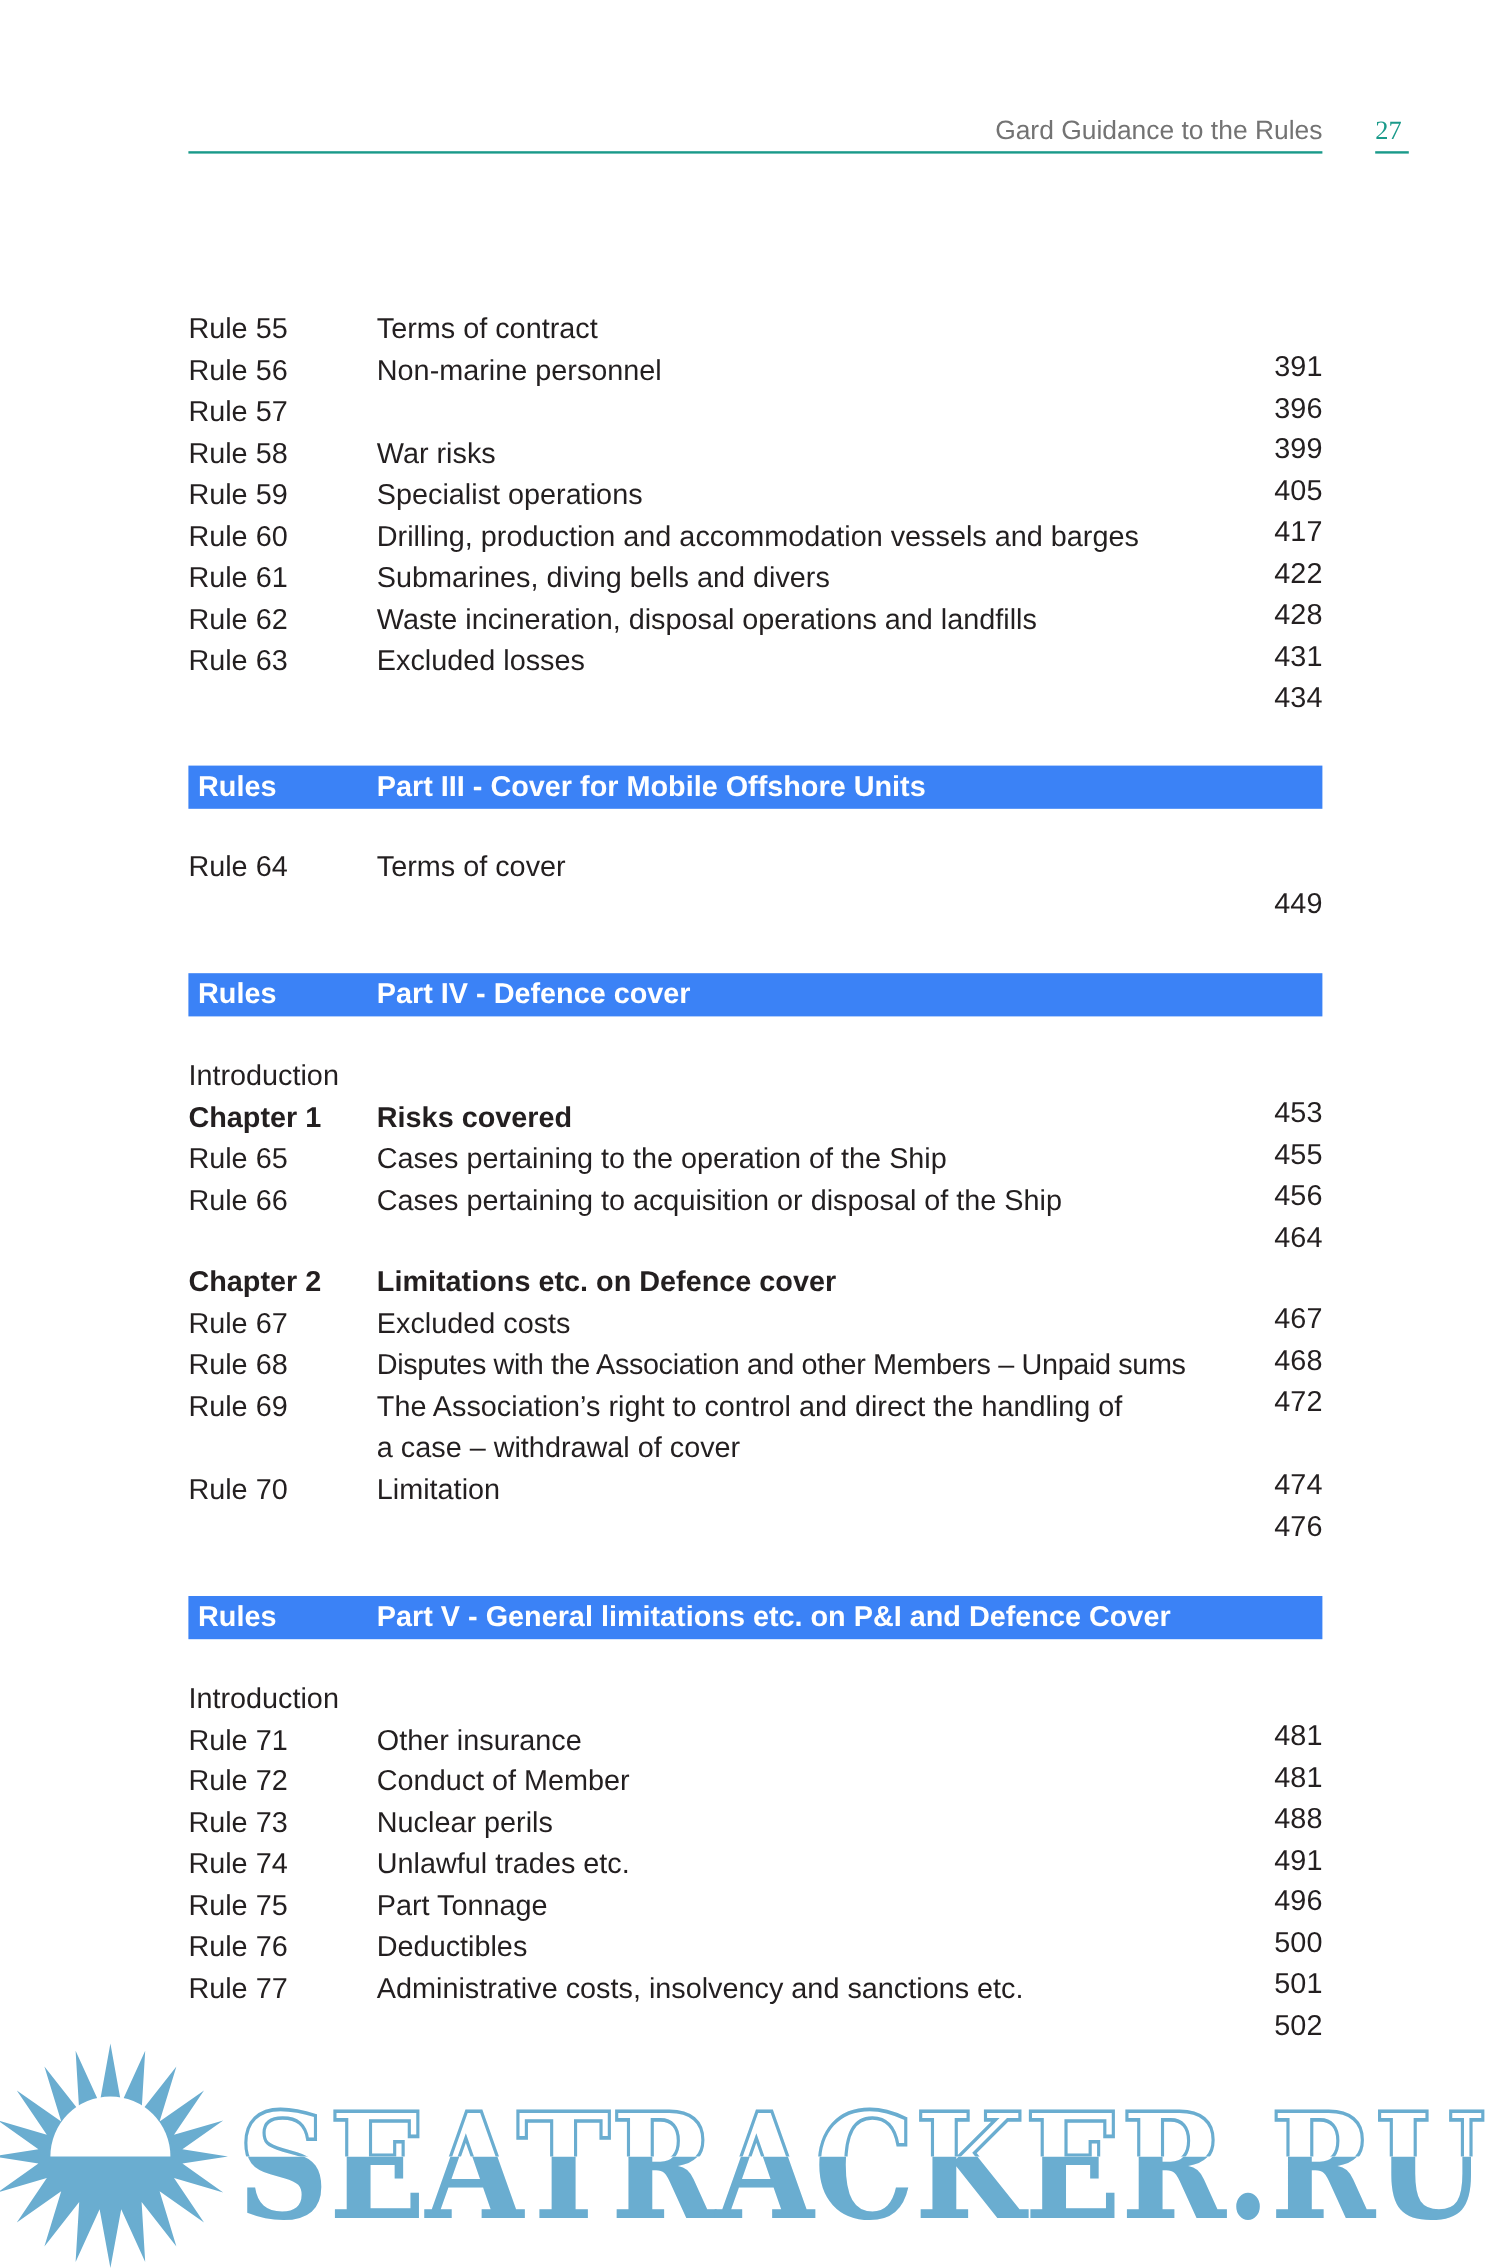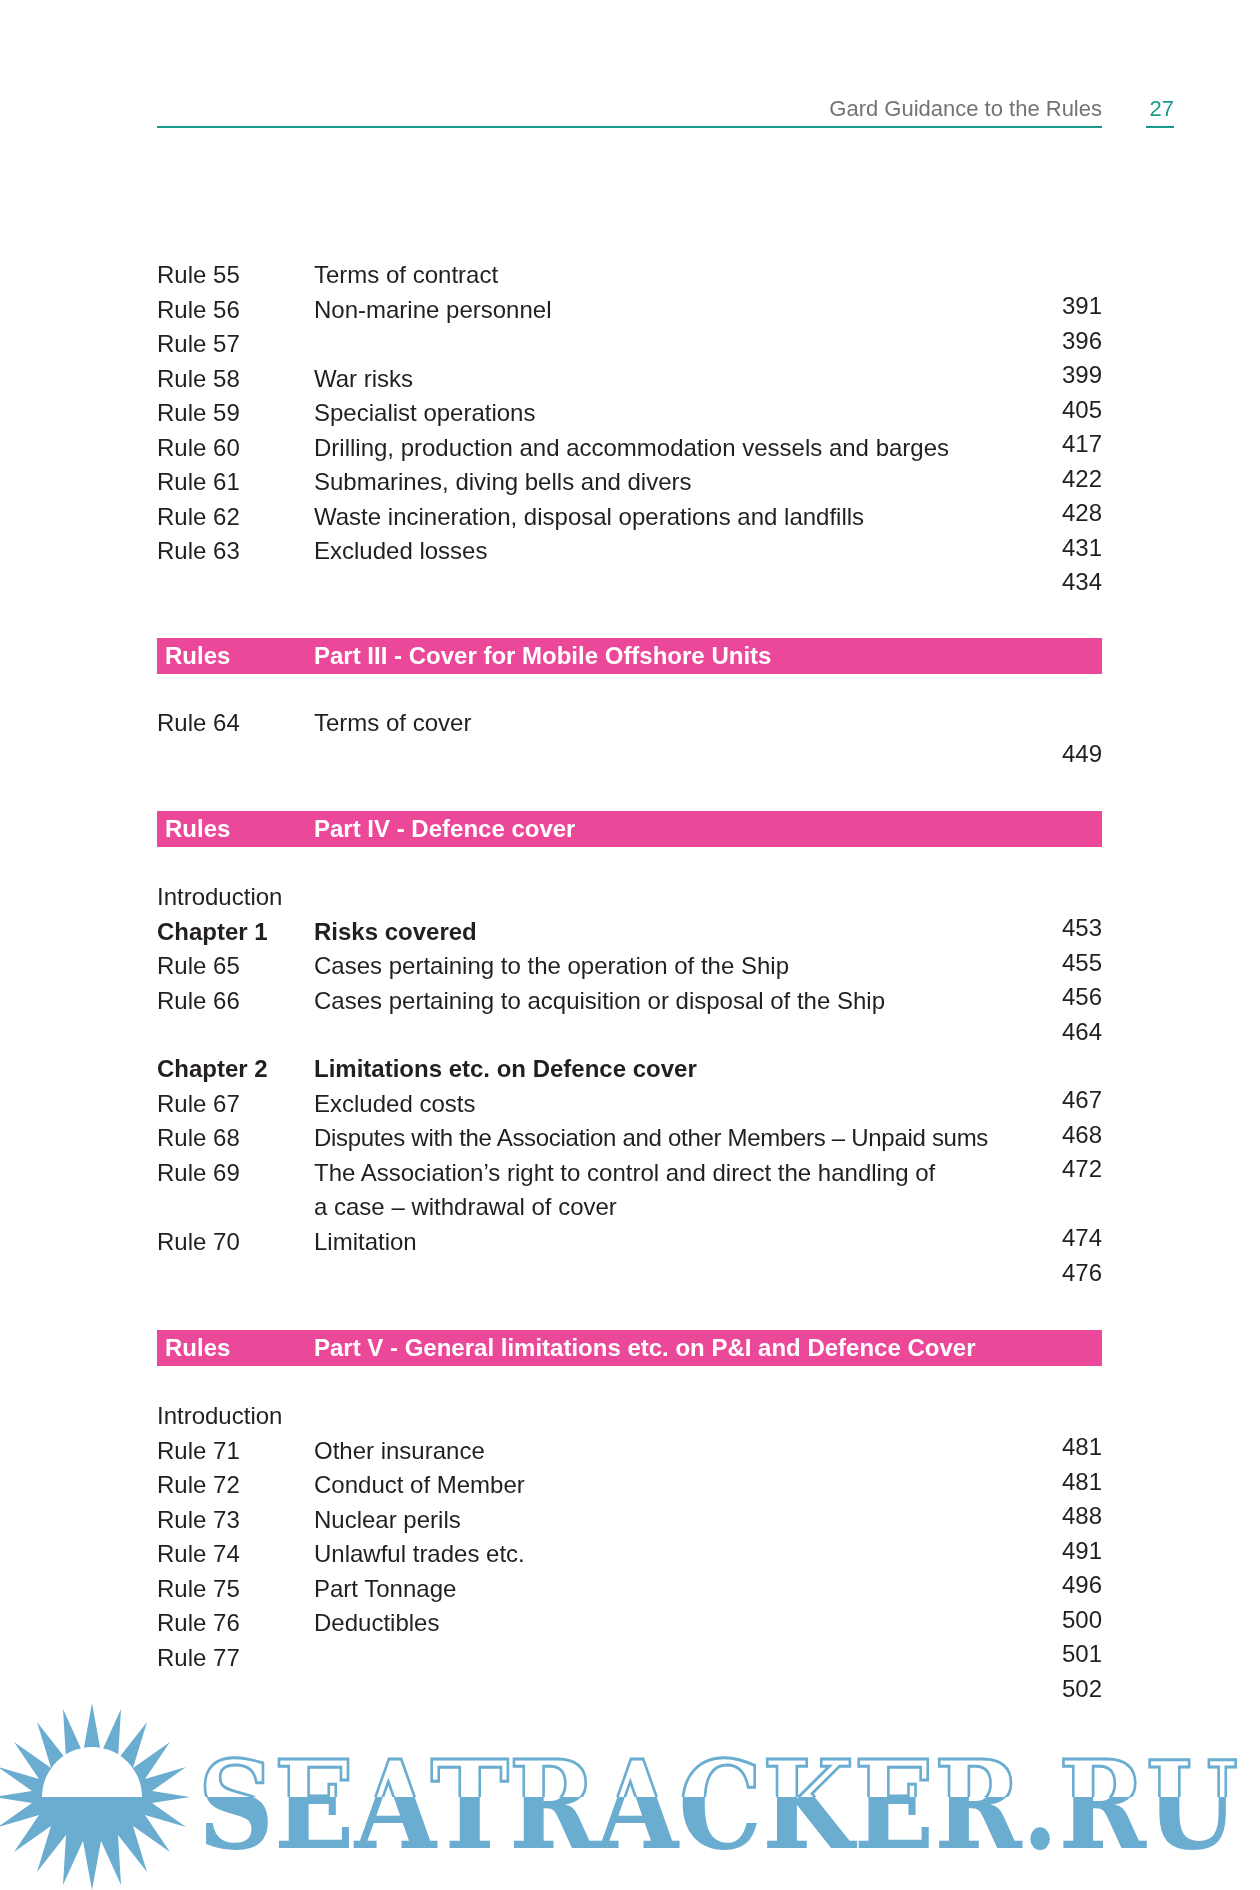--- a/index.html
+++ b/index.html
@@ -1,31 +1,31 @@
 <!DOCTYPE html>
 <html><head>
 <meta charset="utf-8">
 <style>
   html, body { margin: 0; padding: 0; background: #ffffff; }
   body { width: 1260px; height: 1890px; position: relative; overflow: hidden;
          font-family: "Liberation Sans", "DejaVu Sans", sans-serif; color: #231f20; }
   .hdr-title { position: absolute; left: 700px; width: 402px; top: 96px; text-align: right;
                font-size: 22px; color: #737373; white-space: nowrap; }
   .hdr-line { position: absolute; left: 157px; top: 126px; width: 945px; height: 1.5px; background: #1a9a8a; }
-  .hdr-page { position: absolute; left: 1146px; top: 96px; width: 28px; text-align: right;
-              font-size: 22px; color: #1a9a8a; }
+  .hdr-page { position: absolute; left: 1146px; top: 96px; width: 28px; text-align: left;
+              font-size: 22px; color: #1a9a8a; font-family: Liberation Serif, serif; }
   .hdr-page-line { position: absolute; left: 1146px; top: 126px; width: 28px; height: 1.5px; background: #1a9a8a; }
 
   .row { position: absolute; left: 157px; width: 945px; height: 34px; font-size: 24px; line-height: 34px; }
   .row .c1 { position: absolute; left: 0; top: 0; white-space: nowrap; }
   .row .c2 { position: absolute; left: 157px; top: 0; white-space: nowrap; }
   .row .c3 { position: absolute; right: 0; top: 0; white-space: nowrap; margin-top: 31px; }
   .row.bold { font-weight: bold; }
 
-  .bar { position: absolute; left: 157px; width: 945px; height: 36px; background: #ec4899;
+  .bar { position: absolute; left: 157px; width: 945px; height: 36px; background: #3b82f6;
          color: #ffffff; font-weight: bold; font-size: 24px; line-height: 36px; }
   .bar .b1 { position: absolute; left: 8px; top: 0; }
   .bar .b2 { position: absolute; left: 157px; top: 0; white-space: nowrap; }
 
   .wm { position: absolute; left: 0; top: 1695px; width: 1028px; height: 195px; }
 </style>
 </head>
 <body>
 
 <div>
@@ -186,20 +186,21 @@
     <span class="c2">Part Tonnage</span>
     <span class="c3">500</span>
   </div>
   <div class="row" style="top:1606px">
     <span class="c1">Rule 76</span>
     <span class="c2">Deductibles</span>
     <span class="c3">501</span>
   </div>
   <div class="row" style="top:1640.5px">
     <span class="c1">Rule 77</span>
+    <span class="c2">Administrative costs, insolvency and sanctions etc.</span>
     <span class="c3">502</span>
   </div>
 </div>
 
 <div class="wm">
   <svg width="1260" height="195" viewBox="0 0 1260 195">
     <defs>
       <clipPath id="bottomHalf">
           <rect x="0" y="102" width="1260" height="100"></rect>
         </clipPath>

